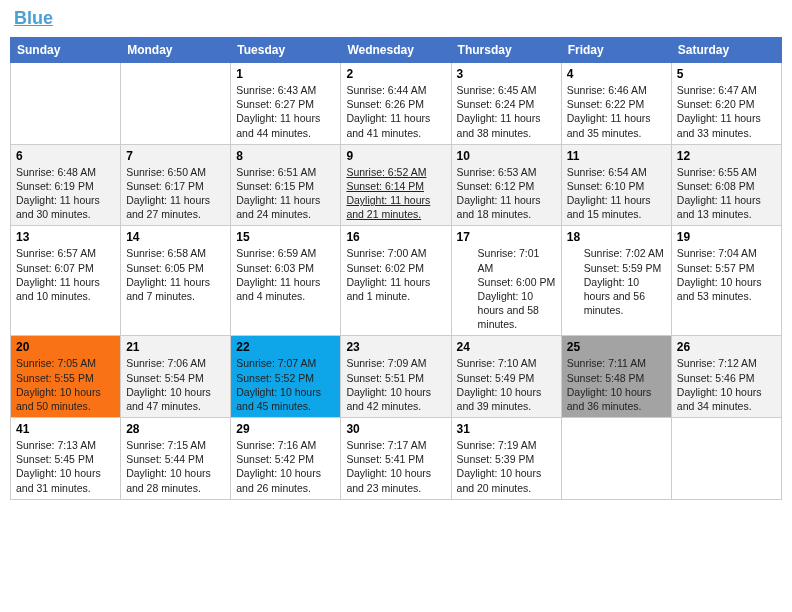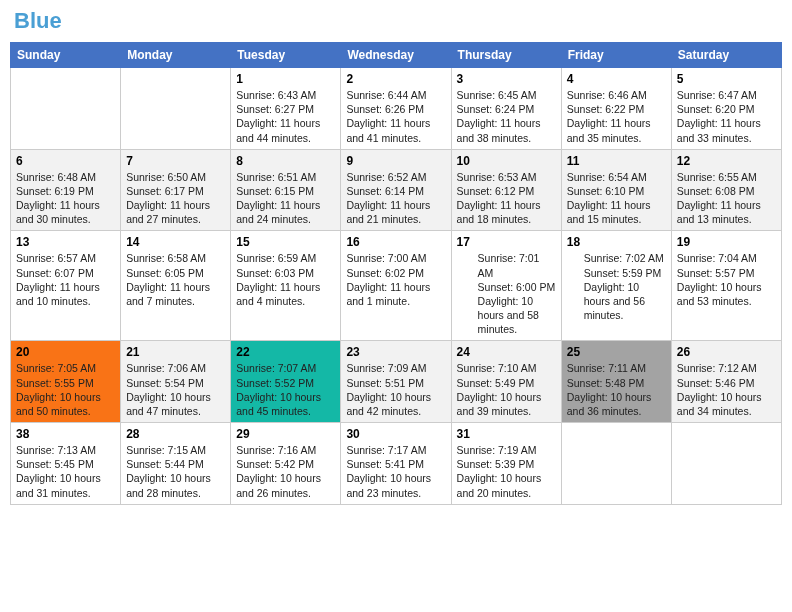--- a/index.html
+++ b/index.html
@@ -75,21 +75,21 @@
     }
     .calendar tr:nth-child(2) td.empty-cell {
       background: #fff !important;
     }
   </style>
 </head>
 <body>
 
 <div class="header-area">
   <div class="logo">
-    <div style="font-size:22px;font-weight:bold;color:#4a9fd4;margin-top:-2px;">Blue</div>
+    <div style="font-size:18px;font-weight:bold;color:#4a9fd4;margin-top:-2px;text-decoration:underline;">Blue</div>
   </div>
   <div class="title-area">
     <div class="month-title"></div>
     <div class="location-title"></div>
   </div>
 </div>
 
 <table class="calendar">
   <thead>
     <tr>
@@ -151,21 +151,21 @@
 Daylight: 11 hours and 27 minutes.</div>
         </td>
         <td style="background: rgb(242, 242, 242);">
           <span class="day-number">8</span>
           <div class="day-info" style="white-space: pre-line;">Sunrise: 6:51 AM
 Sunset: 6:15 PM
 Daylight: 11 hours and 24 minutes.</div>
         </td>
         <td style="background: rgb(242, 242, 242);">
           <span class="day-number">9</span>
-          <div class="day-info" style="white-space: pre-line;">Sunrise: 6:52 AM
+          <div class="day-info" style="white-space: pre-line; text-decoration: underline;">Sunrise: 6:52 AM
 Sunset: 6:14 PM
 Daylight: 11 hours and 21 minutes.</div>
         </td>
         <td style="background: rgb(242, 242, 242);">
           <span class="day-number">10</span>
           <div class="day-info" style="white-space: pre-line;">Sunrise: 6:53 AM
 Sunset: 6:12 PM
 Daylight: 11 hours and 18 minutes.</div>
         </td>
         <td style="background: rgb(242, 242, 242);">
@@ -231,21 +231,21 @@
           <div class="day-info" style="white-space: pre-line;">Sunrise: 7:05 AM
 Sunset: 5:55 PM
 Daylight: 10 hours and 50 minutes.</div>
         </td>
         <td style="background: rgb(242, 242, 242);">
           <span class="day-number">21</span>
           <div class="day-info" style="white-space: pre-line;">Sunrise: 7:06 AM
 Sunset: 5:54 PM
 Daylight: 10 hours and 47 minutes.</div>
         </td>
-        <td style="background: #14b8a6;">
+        <td style="background: #0ea5e9;">
           <span class="day-number">22</span>
           <div class="day-info" style="white-space: pre-line;">Sunrise: 7:07 AM
 Sunset: 5:52 PM
 Daylight: 10 hours and 45 minutes.</div>
         </td>
         <td style="background: rgb(242, 242, 242);">
           <span class="day-number">23</span>
           <div class="day-info" style="white-space: pre-line;">Sunrise: 7:09 AM
 Sunset: 5:51 PM
 Daylight: 10 hours and 42 minutes.</div>
@@ -264,21 +264,21 @@
         </td>
         <td style="background: rgb(242, 242, 242);">
           <span class="day-number">26</span>
           <div class="day-info" style="white-space: pre-line;">Sunrise: 7:12 AM
 Sunset: 5:46 PM
 Daylight: 10 hours and 34 minutes.</div>
         </td>
       </tr>
       <tr>
         <td>
-          <span class="day-number">38</span>
+          <span class="day-number">41</span>
           <div class="day-info" style="white-space: pre-line;">Sunrise: 7:13 AM
 Sunset: 5:45 PM
 Daylight: 10 hours and 31 minutes.</div>
         </td>
         <td>
           <span class="day-number">28</span>
           <div class="day-info" style="white-space: pre-line;">Sunrise: 7:15 AM
 Sunset: 5:44 PM
 Daylight: 10 hours and 28 minutes.</div>
         </td>

